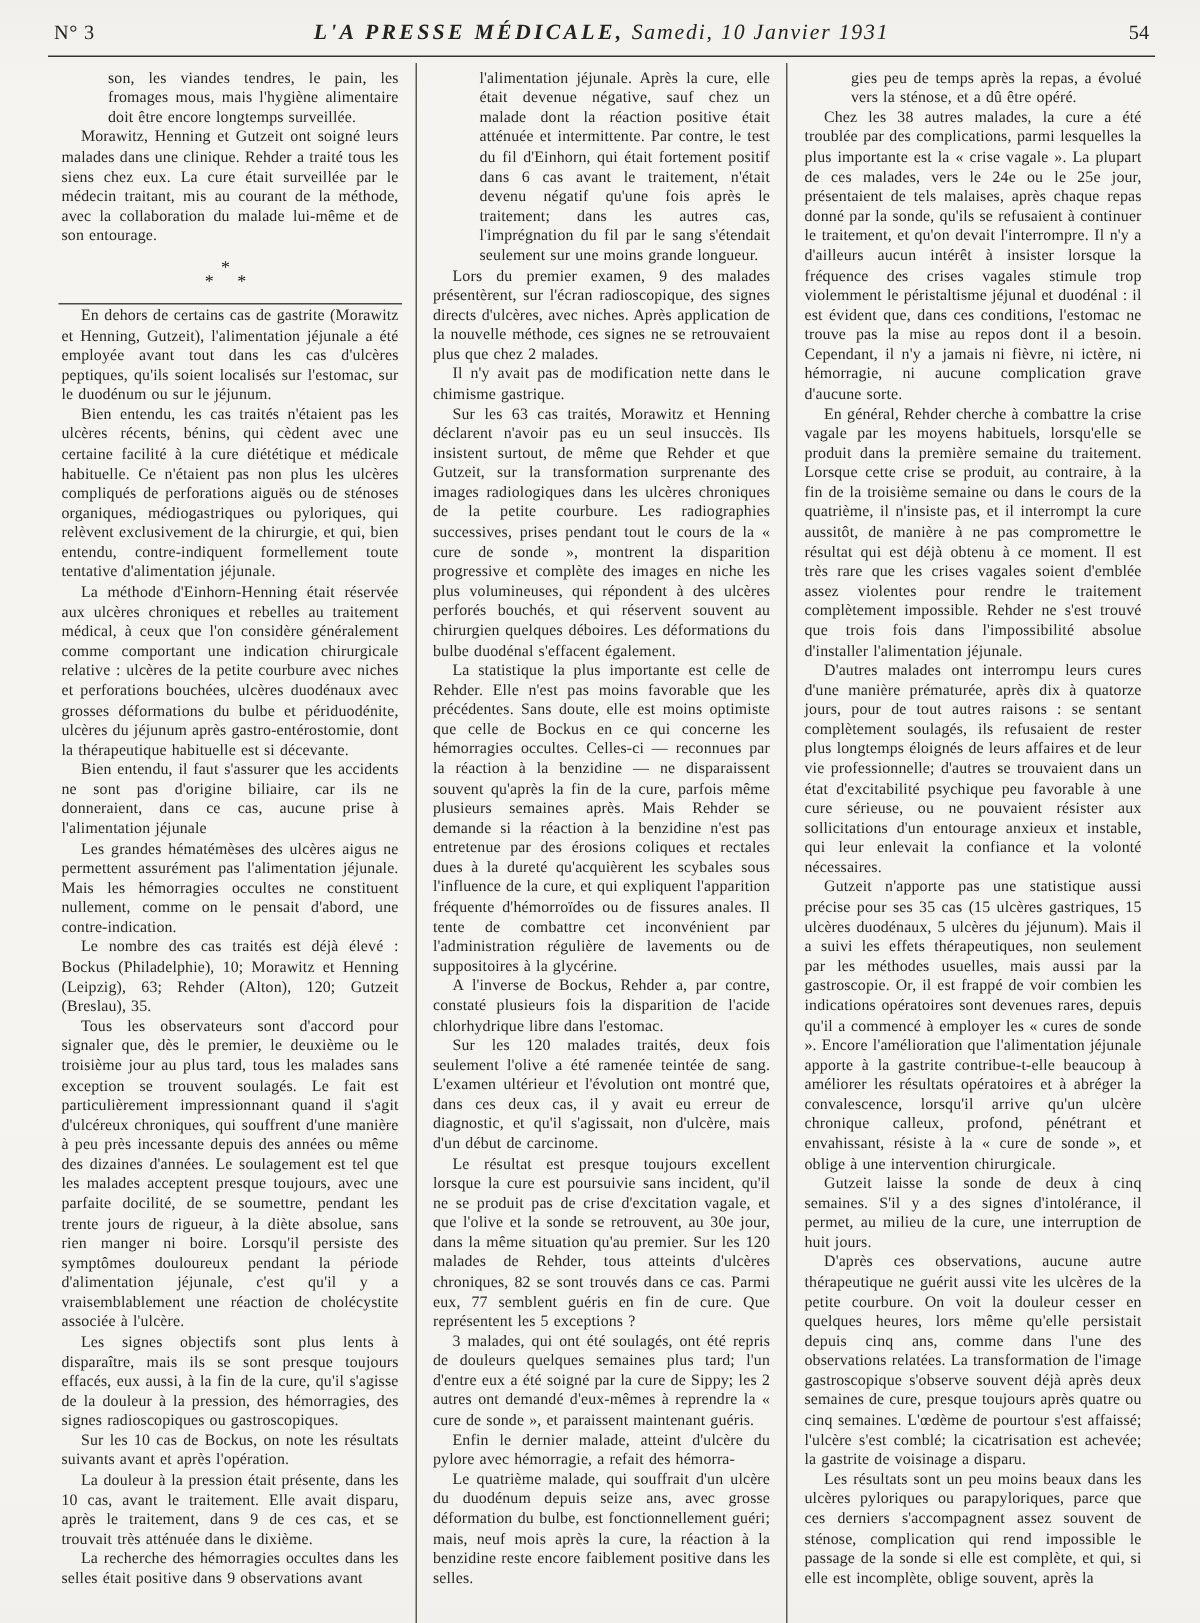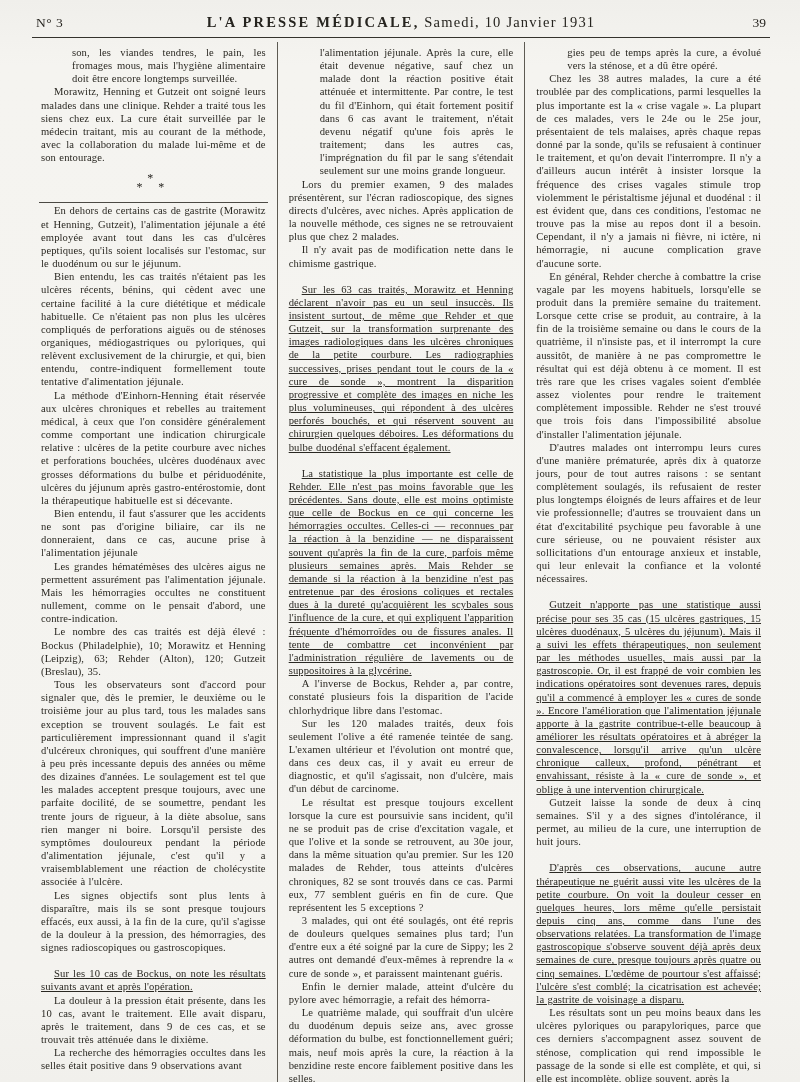--- a/index.html
+++ b/index.html
@@ -13,21 +13,21 @@
     -webkit-font-smoothing:antialiased;
   }
   .page{box-sizing:border-box;width:800px;height:1082px;padding:10px 28px 8px 30px;}
   
   .masthead{
     display:flex;align-items:baseline;justify-content:center;
     padding:4px 6px 6px 6px;
   }
   .issue{font-size:13.5px;letter-spacing:.5px;white-space:nowrap;width:90px;}
   .mast-title{
-    flex:1;text-align:center;font-size:14.5px;letter-spacing:1.2px;white-space:nowrap;
+    flex:1;text-align:center;font-size:14.5px;letter-spacing:1.2px;white-space:nowrap;font-style:italic;
   }
   .mast-title .jname{letter-spacing:2.2px;font-weight:600;}
   .pageno{font-size:13.5px;text-align:right;width:90px;}
   .head-rule{border:0;border-top:1.6px solid #35332d;margin:0 2px 0 2px;}
   
   .cols{
     display:flex;align-items:stretch;margin-top:4px;
   }
   .col{
     flex:1 1 0;
@@ -35,21 +35,21 @@
     text-align:justify;
     font-size:10.6px;
     line-height:13.15px;
     letter-spacing:.1px;
     word-spacing:.6px;
     color:#2a2822;
   }
   .col + .col{border-left:1px solid #5d5a52;}
   .col p{margin:0;text-indent:13px;}
   .col p.noindent{text-indent:0;margin-left:31px;}
-  .col p.gap{margin-top:13px;text-decoration:underline;}
+  .col p.gap{}
   .col p.artifact{position:relative;}
   .col p.artifact::before{
     content:"";position:absolute;top:-2.5px;left:-2px;right:-2px;
     border-top:1.4px solid rgba(45,42,36,.85);
   }
   .stars{
     text-align:center;
     font-size:12px;
     line-height:9px;
     margin:10px 0 12px 0;
@@ -62,21 +62,21 @@
 <body>
 
 <div class="page">
 
   <header class="masthead">
     <div class="issue">N° 3</div>
     <div class="mast-title">
       <span class="jname">L'A PRESSE MÉDICALE,</span>
       <span>Samedi, 10 Janvier 1931</span>
     </div>
-    <div class="pageno">39</div>
+    <div class="pageno">54</div>
   </header>
 
   <hr class="head-rule">
 
   <main class="cols">
     <section class="col">
         <p class="noindent">son, les viandes tendres, le pain, les fromages mous, mais l'hygiène alimentaire doit être encore longtemps surveillée.</p>
         <p class="">Morawitz, Henning et Gutzeit ont soigné leurs malades dans une clinique. Rehder a traité tous les siens chez eux. La cure était surveillée par le médecin traitant, mis au courant de la méthode, avec la collaboration du malade lui-même et de son entourage.</p>
         <div class="stars">
           <div>*</div>
@@ -101,21 +101,21 @@
         <p class="gap">Sur les 63 cas traités, Morawitz et Henning déclarent n'avoir pas eu un seul insuccès. Ils insistent surtout, de même que Rehder et que Gutzeit, sur la transformation surprenante des images radiologiques dans les ulcères chroniques de la petite courbure. Les radiographies successives, prises pendant tout le cours de la « cure de sonde », montrent la disparition progressive et complète des images en niche les plus volumineuses, qui répondent à des ulcères perforés bouchés, et qui réservent souvent au chirurgien quelques déboires. Les déformations du bulbe duodénal s'effacent également.</p>
         <p class="gap">La statistique la plus importante est celle de Rehder. Elle n'est pas moins favorable que les précédentes. Sans doute, elle est moins optimiste que celle de Bockus en ce qui concerne les hémorragies occultes. Celles-ci — reconnues par la réaction à la benzidine — ne disparaissent souvent qu'après la fin de la cure, parfois même plusieurs semaines après. Mais Rehder se demande si la réaction à la benzidine n'est pas entretenue par des érosions coliques et rectales dues à la dureté qu'acquièrent les scybales sous l'influence de la cure, et qui expliquent l'apparition fréquente d'hémorroïdes ou de fissures anales. Il tente de combattre cet inconvénient par l'administration régulière de lavements ou de suppositoires à la glycérine.</p>
         <p class="">A l'inverse de Bockus, Rehder a, par contre, constaté plusieurs fois la disparition de l'acide chlorhydrique libre dans l'estomac.</p>
         <p class="">Sur les 120 malades traités, deux fois seulement l'olive a été ramenée teintée de sang. L'examen ultérieur et l'évolution ont montré que, dans ces deux cas, il y avait eu erreur de diagnostic, et qu'il s'agissait, non d'ulcère, mais d'un début de carcinome.</p>
         <p class="">Le résultat est presque toujours excellent lorsque la cure est poursuivie sans incident, qu'il ne se produit pas de crise d'excitation vagale, et que l'olive et la sonde se retrouvent, au 30e jour, dans la même situation qu'au premier. Sur les 120 malades de Rehder, tous atteints d'ulcères chroniques, 82 se sont trouvés dans ce cas. Parmi eux, 77 semblent guéris en fin de cure. Que représentent les 5 exceptions ?</p>
         <p class="">3 malades, qui ont été soulagés, ont été repris de douleurs quelques semaines plus tard; l'un d'entre eux a été soigné par la cure de Sippy; les 2 autres ont demandé d'eux-mêmes à reprendre la « cure de sonde », et paraissent maintenant guéris.</p>
         <p class="">Enfin le dernier malade, atteint d'ulcère du pylore avec hémorragie, a refait des hémorra-</p>
         <p class="">Le quatrième malade, qui souffrait d'un ulcère du duodénum depuis seize ans, avec grosse déformation du bulbe, est fonctionnellement guéri; mais, neuf mois après la cure, la réaction à la benzidine reste encore faiblement positive dans les selles.</p>
       </section>
     <section class="col">
-        <p class="noindent">gies peu de temps après la cure, a évolué vers la sténose, et a dû être opéré.</p>
+        <p class="noindent">gies peu de temps après la repas, a évolué vers la sténose, et a dû être opéré.</p>
         <p class="">Chez les 38 autres malades, la cure a été troublée par des complications, parmi lesquelles la plus importante est la « crise vagale ». La plupart de ces malades, vers le 24e ou le 25e jour, présentaient de tels malaises, après chaque repas donné par la sonde, qu'ils se refusaient à continuer le traitement, et qu'on devait l'interrompre. Il n'y a d'ailleurs aucun intérêt à insister lorsque la fréquence des crises vagales stimule trop violemment le péristaltisme jéjunal et duodénal : il est évident que, dans ces conditions, l'estomac ne trouve pas la mise au repos dont il a besoin. Cependant, il n'y a jamais ni fièvre, ni ictère, ni hémorragie, ni aucune complication grave d'aucune sorte.</p>
         <p class="">En général, Rehder cherche à combattre la crise vagale par les moyens habituels, lorsqu'elle se produit dans la première semaine du traitement. Lorsque cette crise se produit, au contraire, à la fin de la troisième semaine ou dans le cours de la quatrième, il n'insiste pas, et il interrompt la cure aussitôt, de manière à ne pas compromettre le résultat qui est déjà obtenu à ce moment. Il est très rare que les crises vagales soient d'emblée assez violentes pour rendre le traitement complètement impossible. Rehder ne s'est trouvé que trois fois dans l'impossibilité absolue d'installer l'alimentation jéjunale.</p>
         <p class="">D'autres malades ont interrompu leurs cures d'une manière prématurée, après dix à quatorze jours, pour de tout autres raisons : se sentant complètement soulagés, ils refusaient de rester plus longtemps éloignés de leurs affaires et de leur vie professionnelle; d'autres se trouvaient dans un état d'excitabilité psychique peu favorable à une cure sérieuse, ou ne pouvaient résister aux sollicitations d'un entourage anxieux et instable, qui leur enlevait la confiance et la volonté nécessaires.</p>
         <p class="gap">Gutzeit n'apporte pas une statistique aussi précise pour ses 35 cas (15 ulcères gastriques, 15 ulcères duodénaux, 5 ulcères du jéjunum). Mais il a suivi les effets thérapeutiques, non seulement par les méthodes usuelles, mais aussi par la gastroscopie. Or, il est frappé de voir combien les indications opératoires sont devenues rares, depuis qu'il a commencé à employer les « cures de sonde ». Encore l'amélioration que l'alimentation jéjunale apporte à la gastrite contribue-t-elle beaucoup à améliorer les résultats opératoires et à abréger la convalescence, lorsqu'il arrive qu'un ulcère chronique calleux, profond, pénétrant et envahissant, résiste à la « cure de sonde », et oblige à une intervention chirurgicale.</p>
         <p class="">Gutzeit laisse la sonde de deux à cinq semaines. S'il y a des signes d'intolérance, il permet, au milieu de la cure, une interruption de huit jours.</p>
         <p class="gap">D'après ces observations, aucune autre thérapeutique ne guérit aussi vite les ulcères de la petite courbure. On voit la douleur cesser en quelques heures, lors même qu'elle persistait depuis cinq ans, comme dans l'une des observations relatées. La transformation de l'image gastroscopique s'observe souvent déjà après deux semaines de cure, presque toujours après quatre ou cinq semaines. L'œdème de pourtour s'est affaissé; l'ulcère s'est comblé; la cicatrisation est achevée; la gastrite de voisinage a disparu.</p>
         <p class="">Les résultats sont un peu moins beaux dans les ulcères pyloriques ou parapyloriques, parce que ces derniers s'accompagnent assez souvent de sténose, complication qui rend impossible le passage de la sonde si elle est complète, et qui, si elle est incomplète, oblige souvent, après la</p>
       </section>
   </main>
 

